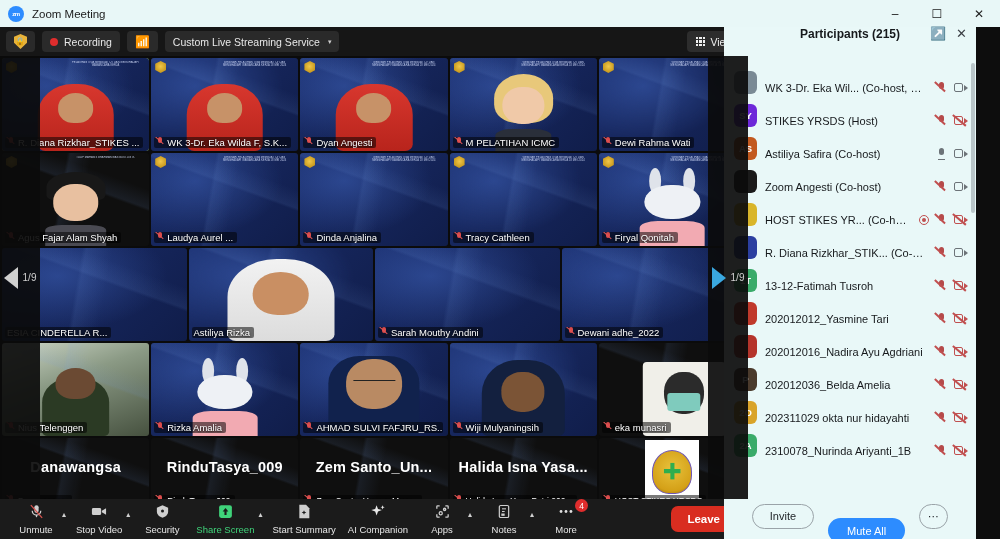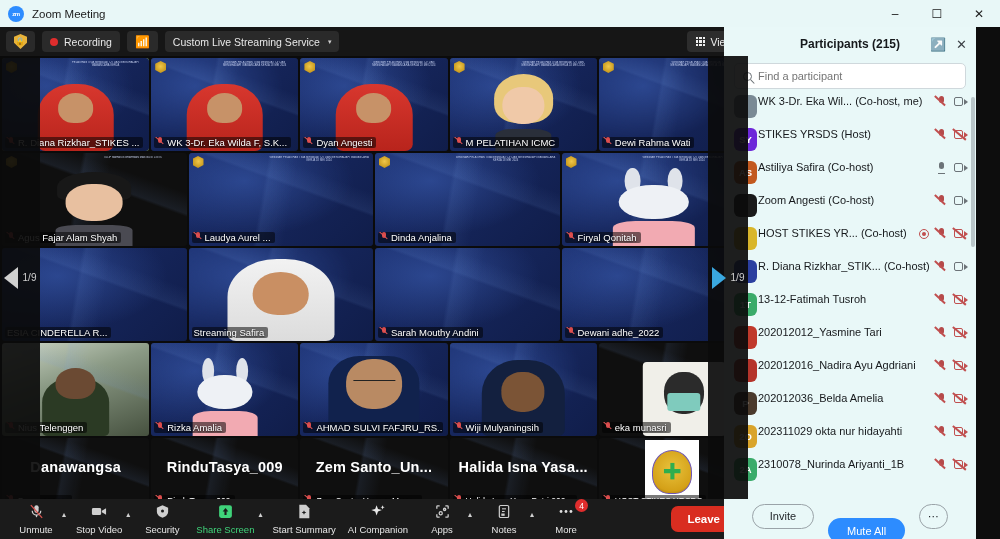--- a/index.html
+++ b/index.html
@@ -188,21 +188,21 @@
     height: 26px; padding: 0 16px; font-size: 11.5px; font-weight: bold;
     font-family: "Liberation Sans", sans-serif; cursor: pointer;
   }
 
   
   .panel {
     position: absolute; top: 27px; right: 0; width: 252px; height: 512px;
     background: #e9f8f8; display: flex; flex-direction: column;
   }
   .p-head {
-    height: 34px; display: flex; align-items: center; justify-content: center;
+    height: 34px; display: flex; justify-content: center;
     position: relative; padding: 0 10px;
   }
   .p-title { font-size: 12px; font-weight: bold; color: #16191c; }
   .p-actions { position: absolute; right: 9px; display: flex; align-items: center; gap: 10px; }
   .p-ico { color: #3b3f45; font-size: 13px; line-height: 1; }
   .searchbox {
     margin: 2px 10px 6px 10px; height: 26px; background: #fff;
     border: 1px solid #cfd8dc; border-radius: 5px;
     display: flex; align-items: center; padding: 0 8px; gap: 6px;
   }
@@ -213,21 +213,21 @@
   .mag::after {
     content: ""; position: absolute; right: -3px; bottom: -2.5px;
     width: 4.5px; height: 1.4px; background: #6b7176; transform: rotate(45deg);
   }
   .searchbox input {
     border: none; outline: none; width: 100%; font-size: 11px;
     color: #2b2b2b; background: transparent; font-family: "Liberation Sans", sans-serif;
   }
   .plist { flex: 1; overflow: hidden; position: relative; }
   .prow {
-    display: flex; align-items: flex-start; height: 33px; padding: 0 8px 0 10px; gap: 1px;
+    display: flex; align-items: flex-end; height: 33px; padding: 0 8px 0 10px; gap: 8px;
   }
   .pav {
     width: 23px; height: 23px; border-radius: 6px; flex: none;
     display: flex; align-items: center; justify-content: center;
     color: #fff; font-size: 9.5px; font-weight: bold; overflow: hidden; position: relative;
   }
   .pname {
     flex: 1; font-size: 11px; color: #16191c; white-space: nowrap;
     overflow: hidden; text-overflow: ellipsis;
   }
@@ -443,20 +443,29 @@
             <div class="vbanner">WEBINAR PELATIHAN TIGA MEMBUAT CV DAN MENGHADAPI WAWANCARA KERJA 18 MEI 2024</div>
             <div class="tname">
               <span class="mic-off"></span>
               <span>Dinda Anjalina</span>
             </div>
           </div>
           <div class="tile">
             <div class="vbg"></div>
             <div class="vseal"></div>
             <div class="vbanner">WEBINAR PELATIHAN TIGA MEMBUAT CV DAN MENGHADAPI WAWANCARA KERJA 18 MEI 2024</div>
+            <div class="tname">
+              <span class="mic-off"></span>
+              <span>Tracy Cathleen</span>
+            </div>
+          </div>
+          <div class="tile">
+            <div class="vbg"></div>
+            <div class="vseal"></div>
+            <div class="vbanner">WEBINAR PELATIHAN TIGA MEMBUAT CV DAN MENGHADAPI WAWANCARA KERJA 18 MEI 2024</div>
             <div class="person" style="width:46%;height:84%;">
               <div style="position:absolute;left:16%;top:0;width:18%;height:34%;background:#dfe3ea;border-radius:50%;"></div>
               <div style="position:absolute;right:16%;top:0;width:18%;height:34%;background:#dfe3ea;border-radius:50%;"></div>
               <div style="position:absolute;left:50%;top:22%;transform:translateX(-50%);width:82%;height:44%;background:#eef1f5;border-radius:48%;"></div>
               <div style="position:absolute;left:50%;bottom:0;transform:translateX(-50%);width:96%;height:32%;background:#f2aab2;border-radius:28% 28% 0 0;"></div>
             </div>
             <div class="tname">
               <span class="mic-off"></span>
               <span>Firyal Qonitah</span>
             </div>
@@ -468,21 +477,21 @@
             <div class="tname">
               <span>ESIA CINDERELLA R...</span>
             </div>
           </div>
           <div class="tile">
             <div class="vbg"></div>
             <div class="person" style="width:58%;height:88%;background:linear-gradient(180deg,#f2f2f2 0%,#dcdcdc 100%);border-radius:46% 46% 8% 8%;">
               <div class="head" style="position:absolute;left:50%;top:16%;transform:translateX(-50%);width:52%;height:52%;background:#c98f63;"></div>
             </div>
             <div class="tname">
-              <span>Streaming Safira</span>
+              <span>Astiliya Rizka</span>
             </div>
           </div>
           <div class="tile">
             <div class="vbg"></div>
             <div class="tname">
               <span class="mic-off"></span>
               <span>Sarah Mouthy Andini</span>
             </div>
           </div>
           <div class="tile">
@@ -721,24 +730,20 @@
   </div>
 
   <div class="panel">
     <div class="p-head">
       <div class="p-title">Participants (215)</div>
       <div class="p-actions">
         <span class="p-ico">↗️</span>
         <span class="p-ico">✕</span>
       </div>
     </div>
-    <div class="searchbox">
-      <span class="mag"></span>
-      <input type="text" placeholder="Find a participant" style="">
-    </div>
     <div class="plist" id="plist">
       <div class="prow">
           <div class="pav" style="background:#7a8a95;"></div>
           <div class="pname">WK 3-Dr. Eka Wil... (Co-host, me)</div>
           <div class="picons">
             <span class="pm muted"></span>
             <span class="pv ">
               <span class="body"></span>
               <span class="lens"></span>
             </span>

